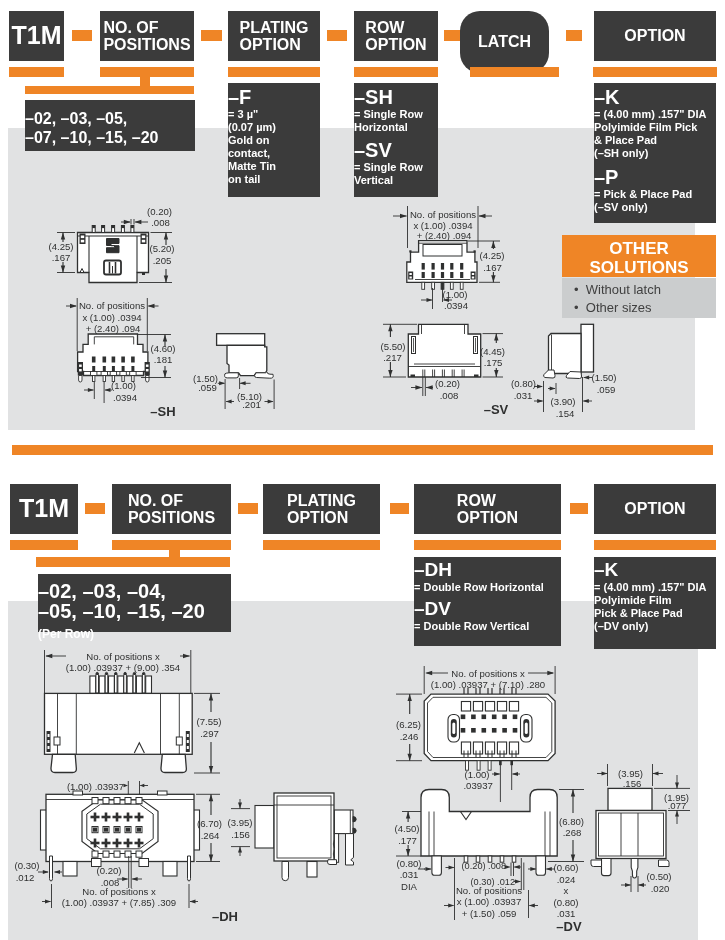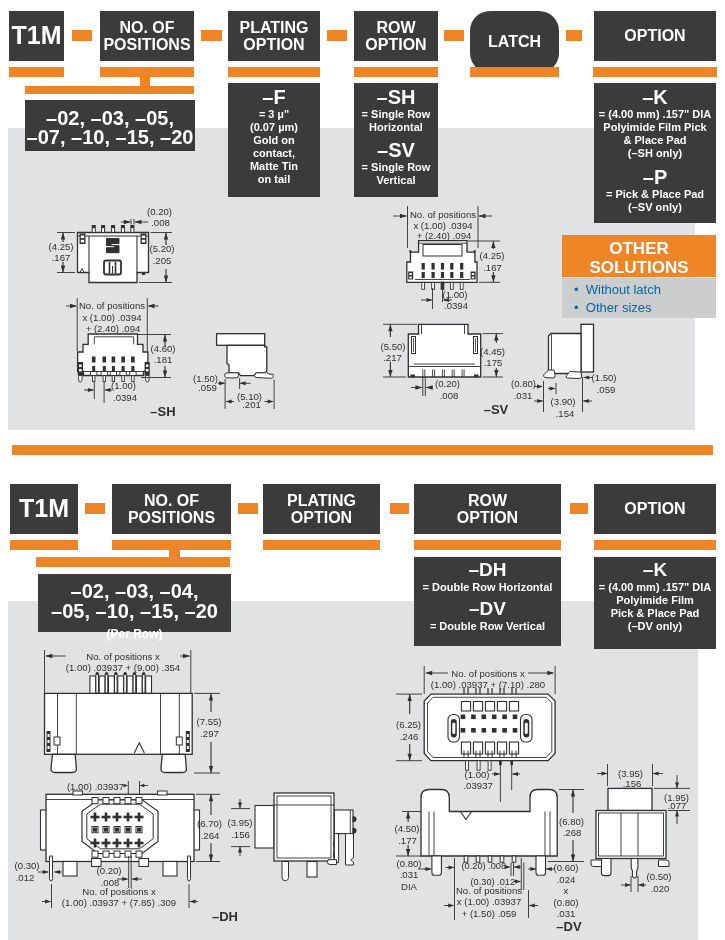--- a/index.html
+++ b/index.html
@@ -1,54 +1,54 @@
 <!DOCTYPE html>
 <html><head>
 <meta charset="utf-8">
 <style>
 html,body{margin:0;padding:0;background:#fff;}
 #page{position:relative;width:725px;height:940px;background:#fff;font-family:"Liberation Sans",sans-serif;overflow:hidden;}
-.db{position:absolute;background:#3b3b3b;color:#fff;text-align:center;font-weight:bold;}
+.db{position:absolute;background:#3b3b3b;color:#fff;font-weight:bold;}
 .hd{display:flex;align-items:center;justify-content:center;font-size:16px;line-height:17.5px;}
 .ob{position:absolute;background:#ef8526;}
 .panel{position:absolute;background:#e1e2e3;}
 .sub{font-size:11px;line-height:13px;}
 .big{font-size:20px;line-height:22px;}
 svg{position:absolute;overflow:visible;}
 svg text{font-family:"Liberation Sans",sans-serif;}
 </style>
 </head>
 <body>
 <div id="page">
 <div class="db hd" style="left:9px;top:11px;width:55px;height:50px;font-size:25px;">T1M</div>
 <div class="ob" style="left:72px;top:30px;width:20px;height:11px;"></div>
 <div class="db hd" style="left:100px;top:11px;width:94px;height:50px;">NO. OF<br>POSITIONS</div>
 <div class="ob" style="left:201px;top:30px;width:21px;height:11px;"></div>
 <div class="db hd" style="left:228px;top:11px;width:92px;height:50px;">PLATING<br>OPTION</div>
 <div class="ob" style="left:327px;top:30px;width:20px;height:11px;"></div>
 <div class="db hd" style="left:354px;top:11px;width:84px;height:50px;">ROW<br>OPTION</div>
 <div class="ob" style="left:444px;top:30px;width:20px;height:11px;"></div>
-<div class="db hd" style="left:470px;top:11px;width:89px;height:62px;border-radius:20px;">LATCH</div>
+<div class="db hd" style="left:460px;top:11px;width:89px;height:62px;border-radius:20px;">LATCH</div>
 <div class="ob" style="left:566px;top:30px;width:16px;height:11px;"></div>
 <div class="db hd" style="left:594px;top:11px;width:122px;height:50px;">OPTION</div>
 <div class="ob" style="left:9px;top:67px;width:55px;height:10px;"></div>
 <div class="ob" style="left:100px;top:67px;width:94px;height:10px;"></div>
 <div class="ob" style="left:228px;top:67px;width:92px;height:10px;"></div>
 <div class="ob" style="left:354px;top:67px;width:84px;height:10px;"></div>
 <div class="ob" style="left:470px;top:67px;width:89px;height:10px;"></div>
 <div class="ob" style="left:593px;top:67px;width:124px;height:10px;"></div>
 <div class="panel" style="left:8px;top:128px;width:687px;height:302px;"></div>
 <div class="ob" style="left:140px;top:77px;width:9.5px;height:9.5px;"></div>
 <div class="ob" style="left:25px;top:86px;width:169px;height:7.5px;"></div>
-<div class="db" style="left:25px;top:100px;width:170px;height:51px;font-size:20px;line-height:19px;padding-top:9px;box-sizing:border-box;">–02, –03, –05,<br>–07, –10, –15, –20</div>
+<div class="db" style="left:25px;top:100px;width:170px;height:51px;font-size:16px;line-height:19px;padding-top:9px;box-sizing:border-box;">–02, –03, –05,<br>–07, –10, –15, –20</div>
 <div class="db sub" style="left:228px;top:83px;width:92px;height:114px;box-sizing:border-box;padding-top:3px;"><span class="big">–F</span><br>= 3 µ"<br>(0.07 µm)<br>Gold on<br>contact,<br>Matte Tin<br>on tail</div>
 <div class="db sub" style="left:354px;top:83px;width:84px;height:114px;box-sizing:border-box;padding-top:3px;"><span class="big">–SH</span><br>= Single Row<br>Horizontal<br><span class="big" style="display:inline-block;margin-top:5px;">–SV</span><br>= Single Row<br>Vertical</div>
 <div class="db sub" style="left:594px;top:83px;width:122px;height:140px;box-sizing:border-box;padding-top:3px;"><span class="big">–K</span><br>= (4.00 mm) .157" DIA<br>Polyimide Film Pick<br>&amp; Place Pad<br>(–SH only)<br><span class="big" style="display:inline-block;margin-top:6px;">–P</span><br>= Pick &amp; Place Pad<br>(–SV only)</div>
 <div class="ob" style="left:562px;top:235px;width:154px;height:42px;color:#fff;font-weight:bold;font-size:17px;line-height:19px;text-align:center;padding-top:4px;box-sizing:border-box;">OTHER<br>SOLUTIONS</div>
-<div style="position:absolute;left:562px;top:278px;width:154px;height:40px;background:#cbcdce;font-size:13px;color:#0369a1;">
+<div style="position:absolute;left:562px;top:278px;width:154px;height:40px;background:#cbcdce;font-size:13px;color:#404040;">
 <div style="margin:4px 0 0 12px;">•&nbsp;&nbsp;Without latch</div>
 <div style="margin:3px 0 0 12px;">•&nbsp;&nbsp;Other sizes</div>
 </div>
 <div class="ob" style="left:12px;top:445px;width:701px;height:10px;"></div>
 <div class="db hd" style="left:10px;top:484px;width:68px;height:50px;font-size:25px;">T1M</div>
 <div class="ob" style="left:85px;top:503px;width:20px;height:11px;"></div>
 <div class="db hd" style="left:112px;top:484px;width:119px;height:50px;">NO. OF<br>POSITIONS</div>
 <div class="ob" style="left:238px;top:503px;width:20px;height:11px;"></div>
 <div class="db hd" style="left:263px;top:484px;width:117px;height:50px;">PLATING<br>OPTION</div>
 <div class="ob" style="left:390px;top:503px;width:19px;height:11px;"></div>

